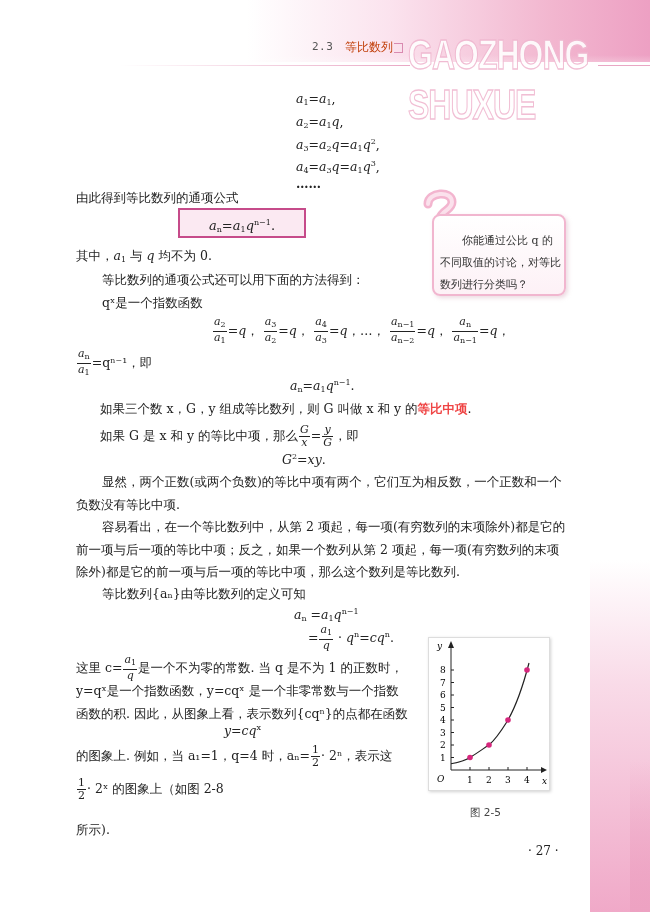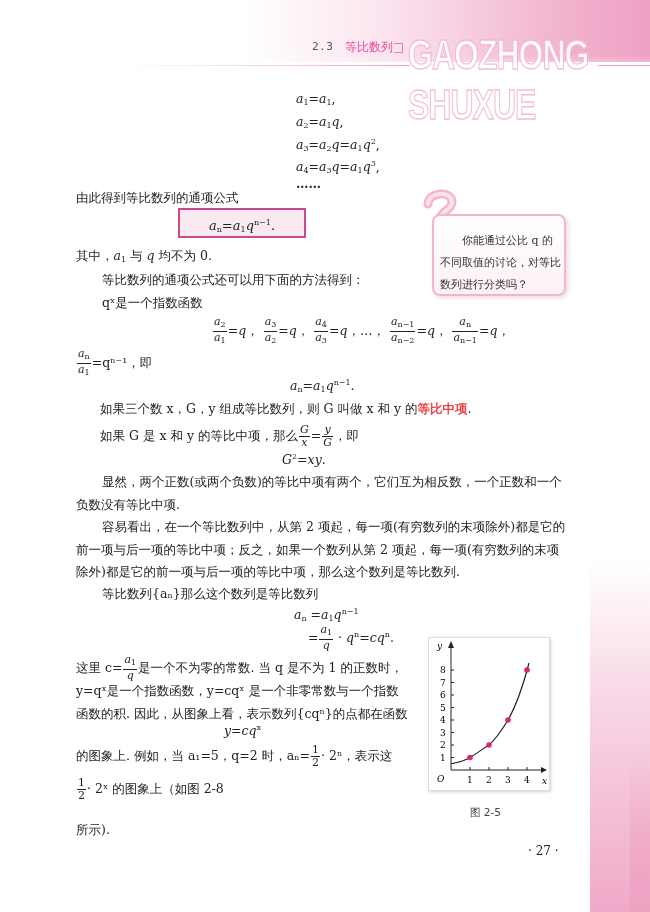--- a/index.html
+++ b/index.html
@@ -20,21 +20,21 @@
   }
   .header-line {
     position:absolute; top:65px; height:1px; background:#e9a7c4;
   }
   .header-section {
     position:absolute; left:312px; top:40px; font-family:"DejaVu Sans Mono","Liberation Mono",monospace;
     font-size:11px; color:#555; letter-spacing:0.5px;
   }
   .header-title {
     position:absolute; left:345px; top:39px; font-family:"DejaVu Sans","Liberation Sans",sans-serif;
-    font-size:12px; color:#ec4899;
+    font-size:12px; color:#c2410c;
   }
   .header-square {
     position:absolute; left:394px; top:43px; width:8px; height:8px; border:1px solid #d98ab0; border-left:none;
   }
   .header-watermark {
     position:absolute; left:408px; top:30px; font-family:"Liberation Sans","DejaVu Sans",sans-serif;
     font-weight:bold; font-size:32px; letter-spacing:-1px; color:#fff;
     -webkit-text-stroke:1px #f0b8d0; transform:scaleY(1.35); transform-origin:top left;
     opacity:0.9;
   }
@@ -139,35 +139,35 @@
   <span>如果 G 是 x 和 y 的等比中项，那么</span><span class="frac"><span class="num"><i class="m">G</i></span><span class="den"><i class="m">x</i></span></span>=<span class="frac"><span class="num"><i class="m">y</i></span><span class="den"><i class="m">G</i></span></span><span>，即</span>
 </div>
 <div class="line" style="left:282px;top:452px;"><i class="m">G</i><sup>2</sup>=<i class="m">xy</i>.</div>
 
 <div class="line" style="left:102px;top:474px;">显然，两个正数(或两个负数)的等比中项有两个，它们互为相反数，一个正数和一个</div>
 <div class="line" style="left:76px;top:497px;">负数没有等比中项.</div>
 
 <div class="line" style="left:102px;top:519px;">容易看出，在一个等比数列中，从第 2 项起，每一项(有穷数列的末项除外)都是它的</div>
 <div class="line" style="left:76px;top:542px;">前一项与后一项的等比中项；反之，如果一个数列从第 2 项起，每一项(有穷数列的末项</div>
 <div class="line" style="left:76px;top:564px;">除外)都是它的前一项与后一项的等比中项，那么这个数列是等比数列.</div>
-<div class="line" style="left:102px;top:586px;">等比数列{aₙ}那么这个数列是等比数列</div>
+<div class="line" style="left:102px;top:586px;">等比数列{aₙ}由等比数列的定义可知</div>
 
 <div class="line" style="left:294px;top:607px;"><i class="m">a</i><sub>n</sub> =<i class="m">a</i><sub>1</sub><i class="m">q</i><sup>n−1</sup></div>
 <div class="line" style="left:308px;top:624px;">
   <span>=</span><span class="frac"><span class="num"><i class="m">a</i><sub>1</sub></span><span class="den"><i class="m">q</i></span></span> · <i class="m">q</i><sup>n</sup>=<i class="m">cq</i><sup>n</sup>.
 </div>
 
 <div class="line" style="left:76px;top:654px;">
   <span>这里 c=</span><span class="frac"><span class="num"><i class="m">a</i><sub>1</sub></span><span class="den"><i class="m">q</i></span></span><span>是一个不为零的常数. 当 q 是不为 1 的正数时，</span>
 </div>
 <div class="line" style="left:76px;top:683px;">y=qˣ是一个指数函数，y=cqˣ 是一个非零常数与一个指数</div>
 <div class="line" style="left:76px;top:706px;">函数的积. 因此，从图象上看，表示数列{cqⁿ}的点都在函数</div>
 <div class="line" style="left:224px;top:723px;"><i class="m">y</i>=<i class="m">cq</i><sup>x</sup></div>
 <div class="line" style="left:76px;top:744px;">
-  <span>的图象上. 例如，当 a₁=5，q=2 时，aₙ=</span><span class="frac"><span class="num">1</span><span class="den">2</span></span><span>· 2ⁿ，表示这</span>
+  <span>的图象上. 例如，当 a₁=1，q=4 时，aₙ=</span><span class="frac"><span class="num">1</span><span class="den">2</span></span><span>· 2ⁿ，表示这</span>
 </div>
 <div class="line" style="left:76px;top:777px;">
   <span class="frac"><span class="num">1</span><span class="den">2</span></span><span>· 2ˣ 的图象上（如图 2-8</span>
 </div>
 <div class="line" style="left:76px;top:812px;margin-top:10px;">所示).</div>
 
 <div class="figure">
   <svg width="120" height="152" viewBox="0 0 120 152" style="font-family:'DejaVu Serif','Liberation Serif',serif;font-size:9px;">
 
     <line x1="22" y1="132" x2="112" y2="132" stroke="#222" stroke-width="1"></line>

